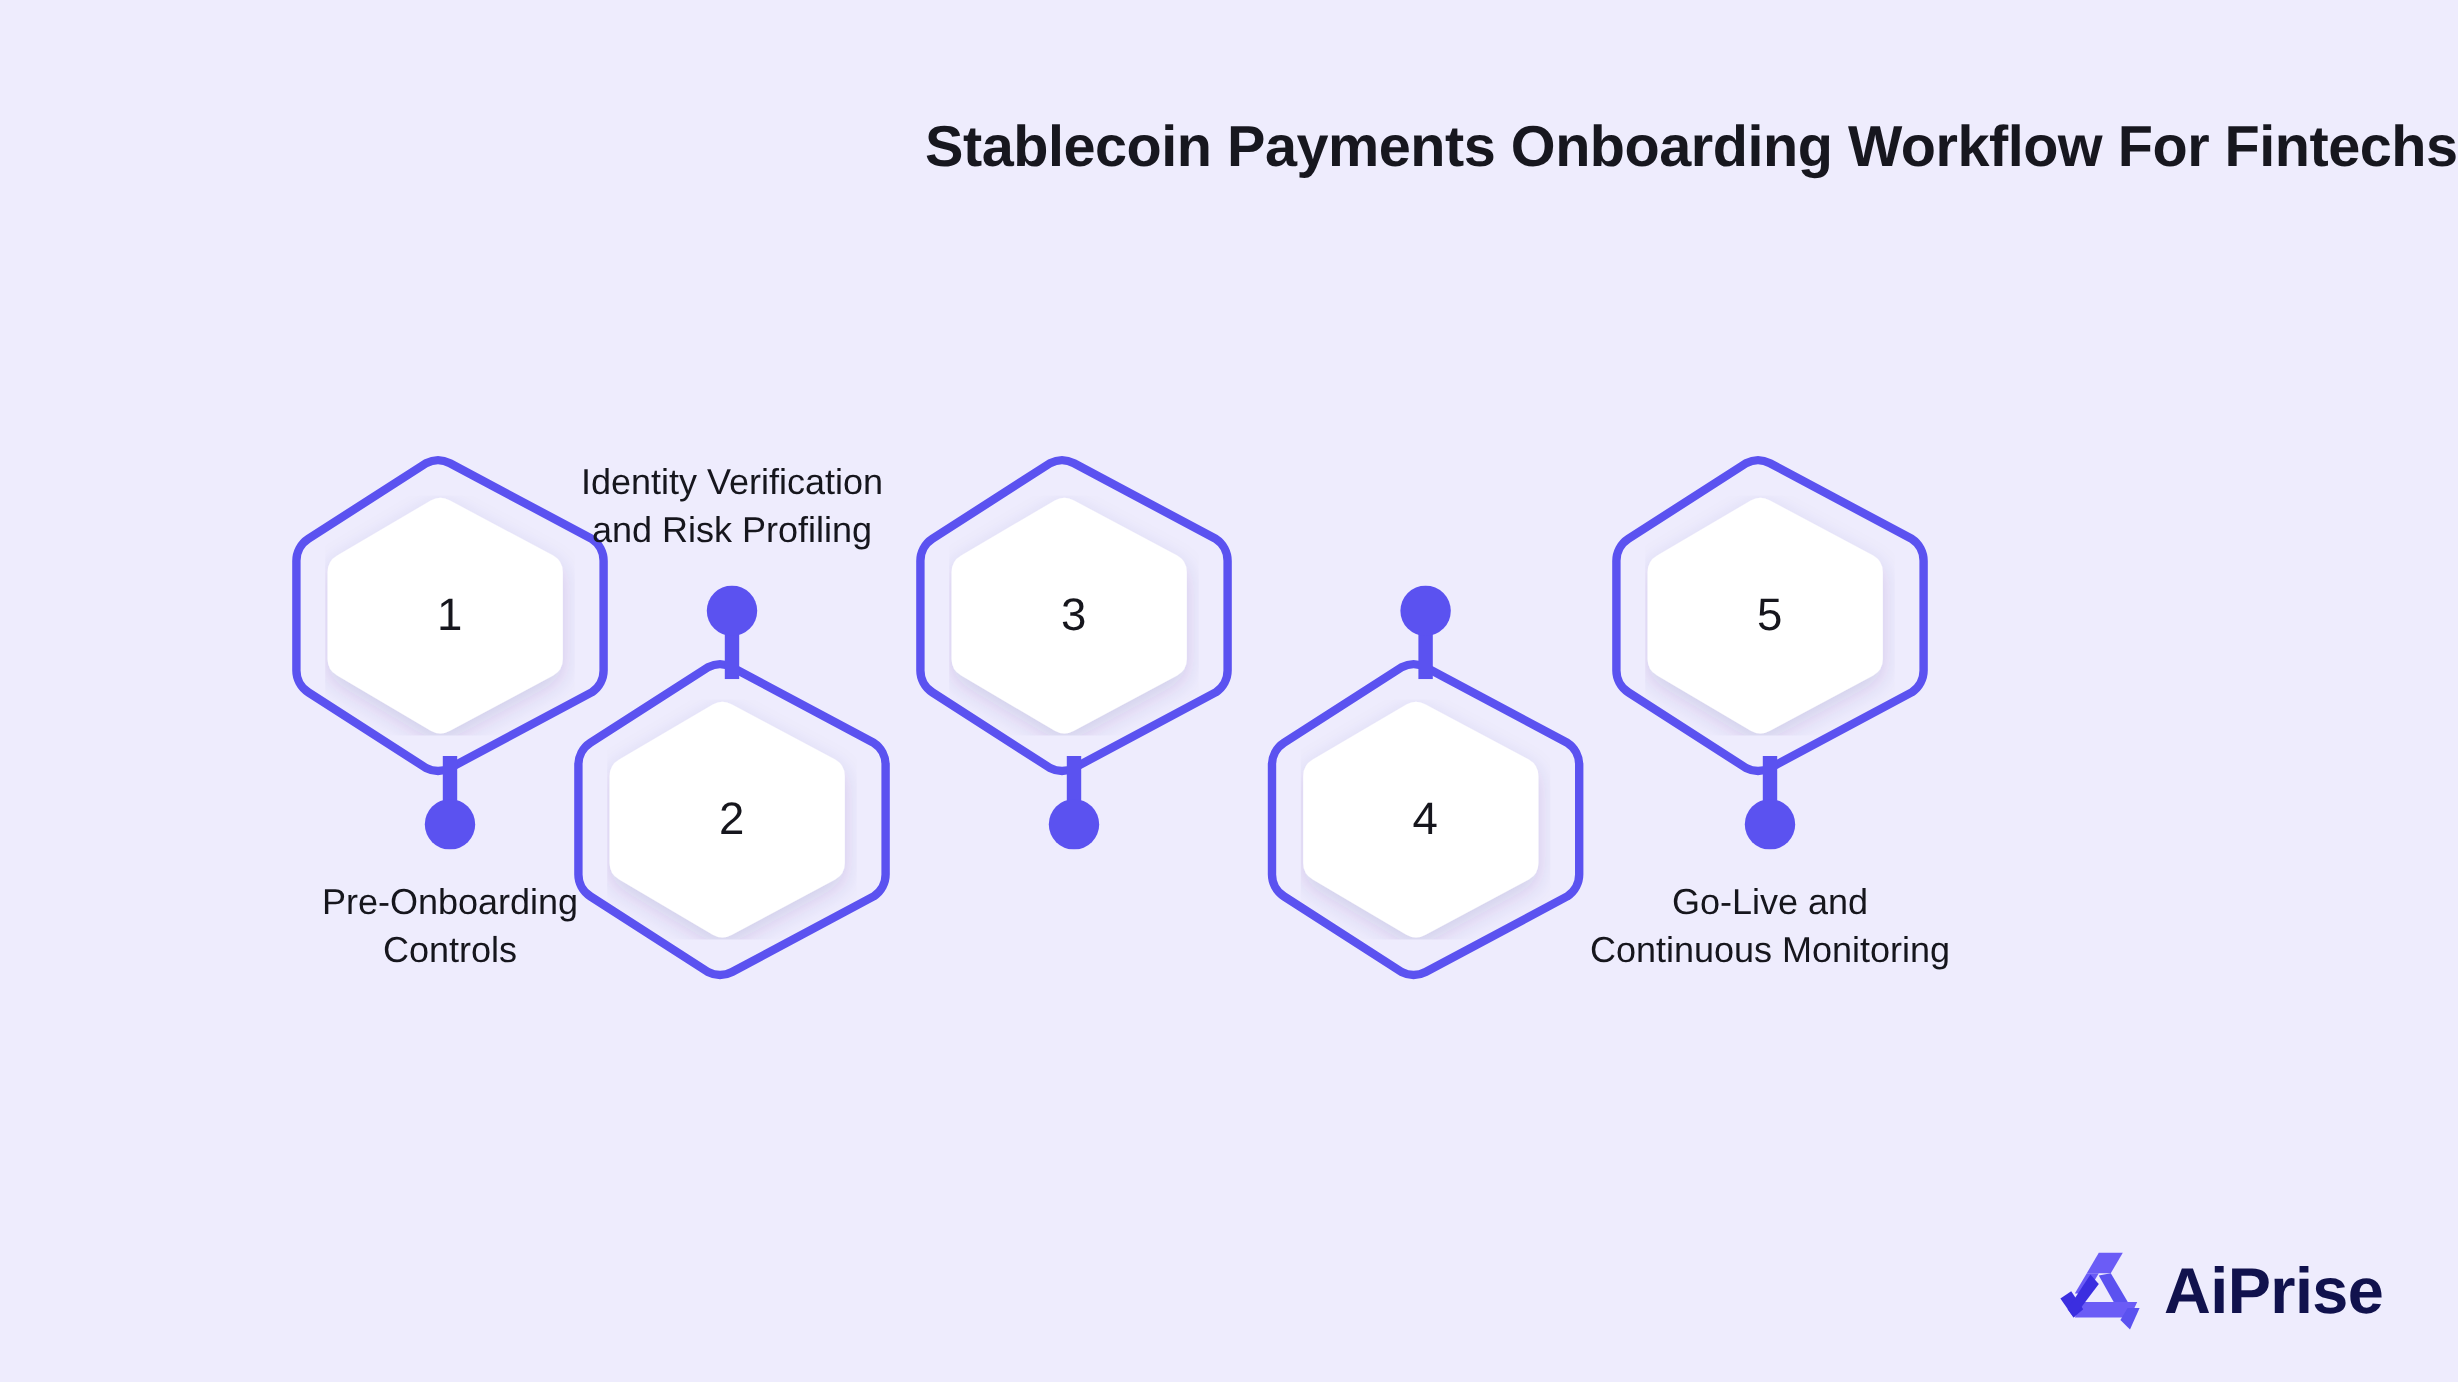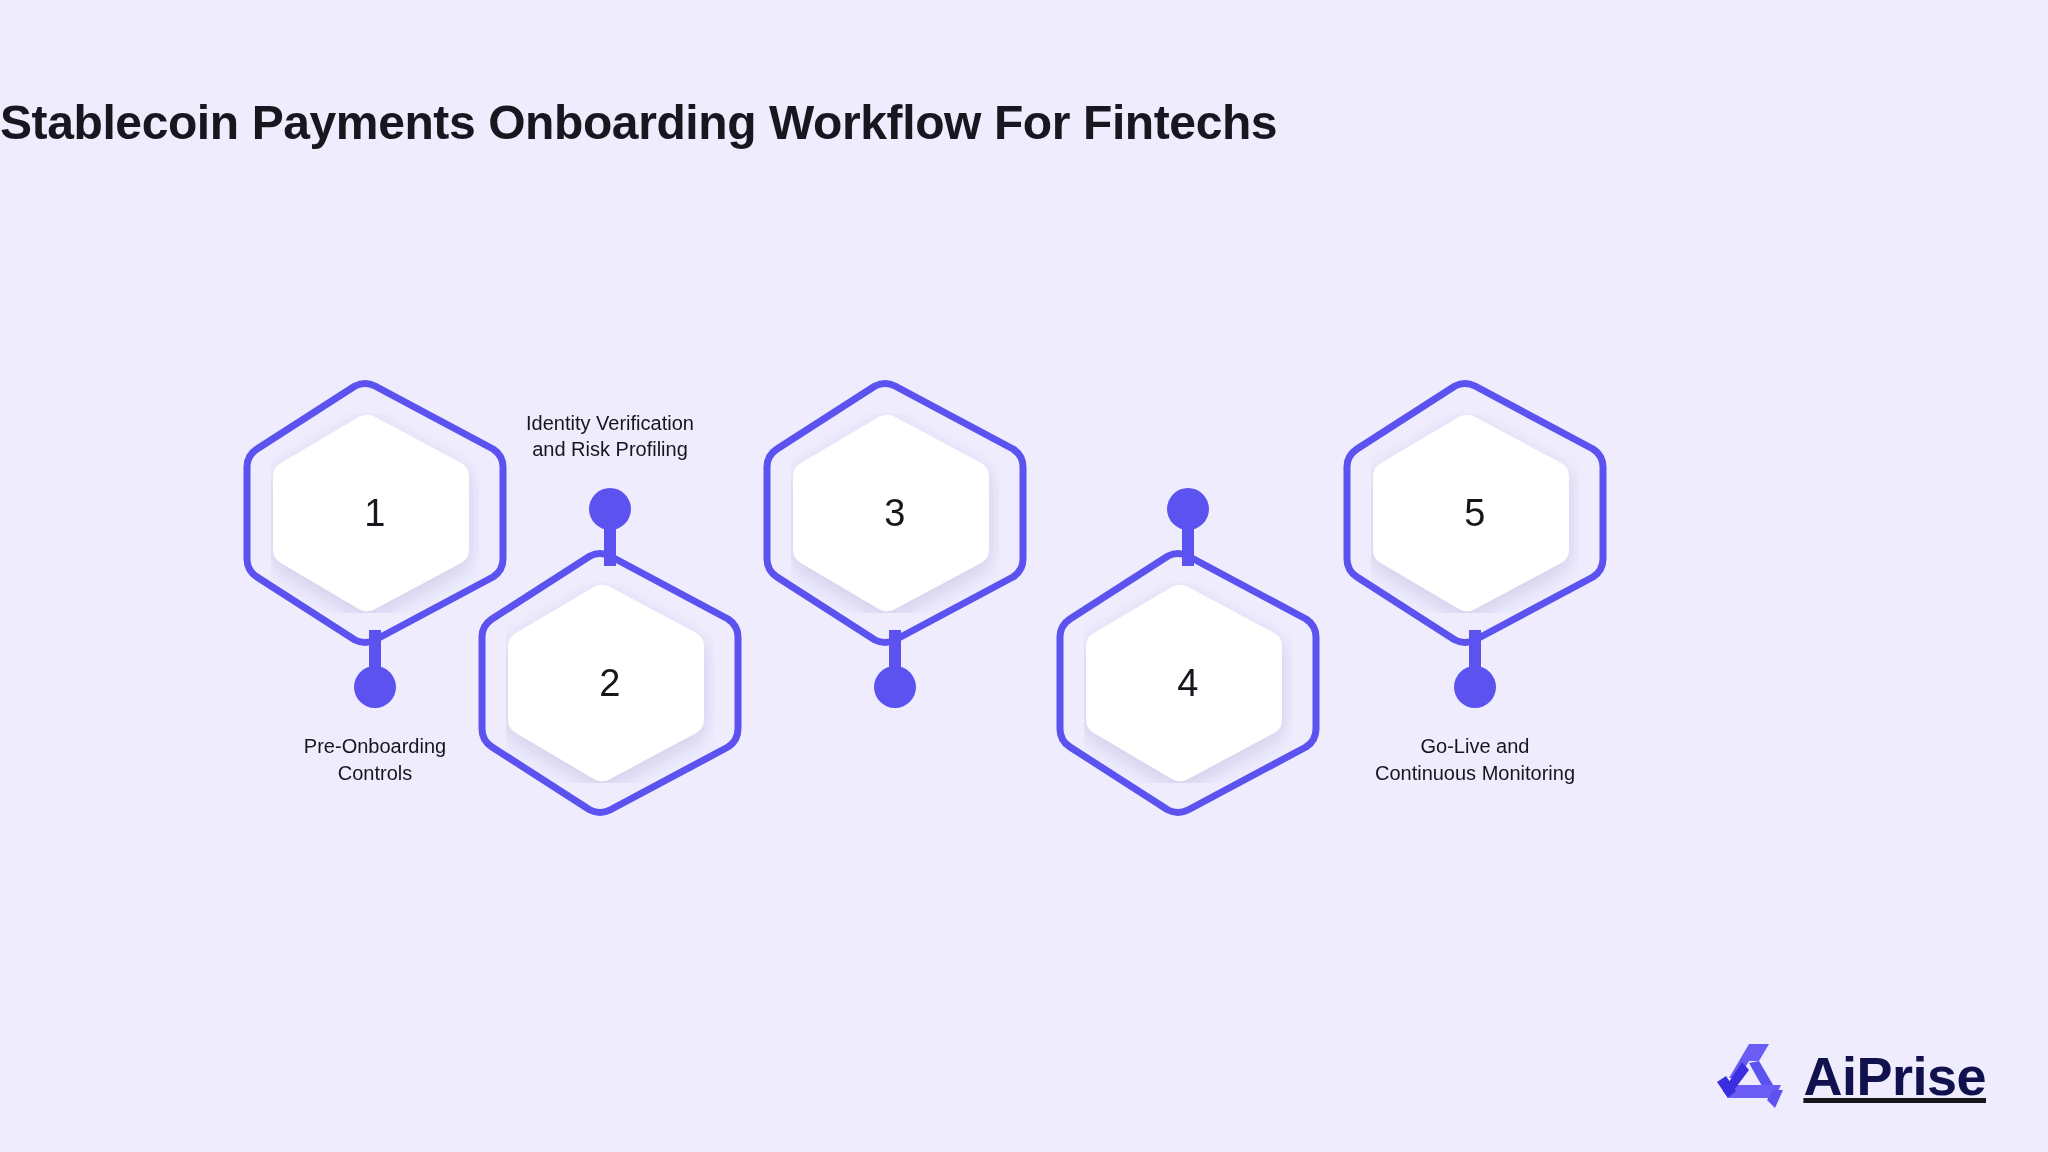--- a/index.html
+++ b/index.html
@@ -22,21 +22,21 @@
     width: 2048px;
     height: 1152px;
   }
 
   
   .page-title {
     position: absolute;
     top: 62px;
     left: 0;
     width: 2048px;
-    text-align: left;
+    text-align: right;
     font-size: 48px;
     font-weight: 700;
     letter-spacing: -0.4px;
     color: #17171f;
     line-height: 1.2;
   }
 
   
   .workflow {
     position: absolute;
@@ -98,21 +98,21 @@
   }
   .connector svg { display: block; }
 
   
   .step-label {
     position: absolute;
     left: 50%;
     transform: translateX(-50%);
     width: 460px;
     text-align: center;
-    font-size: 20px;
+    font-size: 30px;
     line-height: 1.33;
     font-weight: 400;
     color: #16161d;
     white-space: pre-line;
   }
 
   
   
   .step.down .connector { top: 252px; }
   .step.down .step-label { top: 355px; }
@@ -128,21 +128,20 @@
   .step-5 { left: 1315px; top: 378px; }
 
   
   .logo {
     position: absolute;
     right: 62px;
     bottom: 38px;
     display: flex;
     align-items: center;
     gap: 14px;
-    text-decoration: underline;
   }
   .logo-mark { display: block; }
   .logo-text {
     font-size: 54px;
     font-weight: 700;
     color: #11124d;
     letter-spacing: -0.5px;
     line-height: 1;
   }
 </style>

